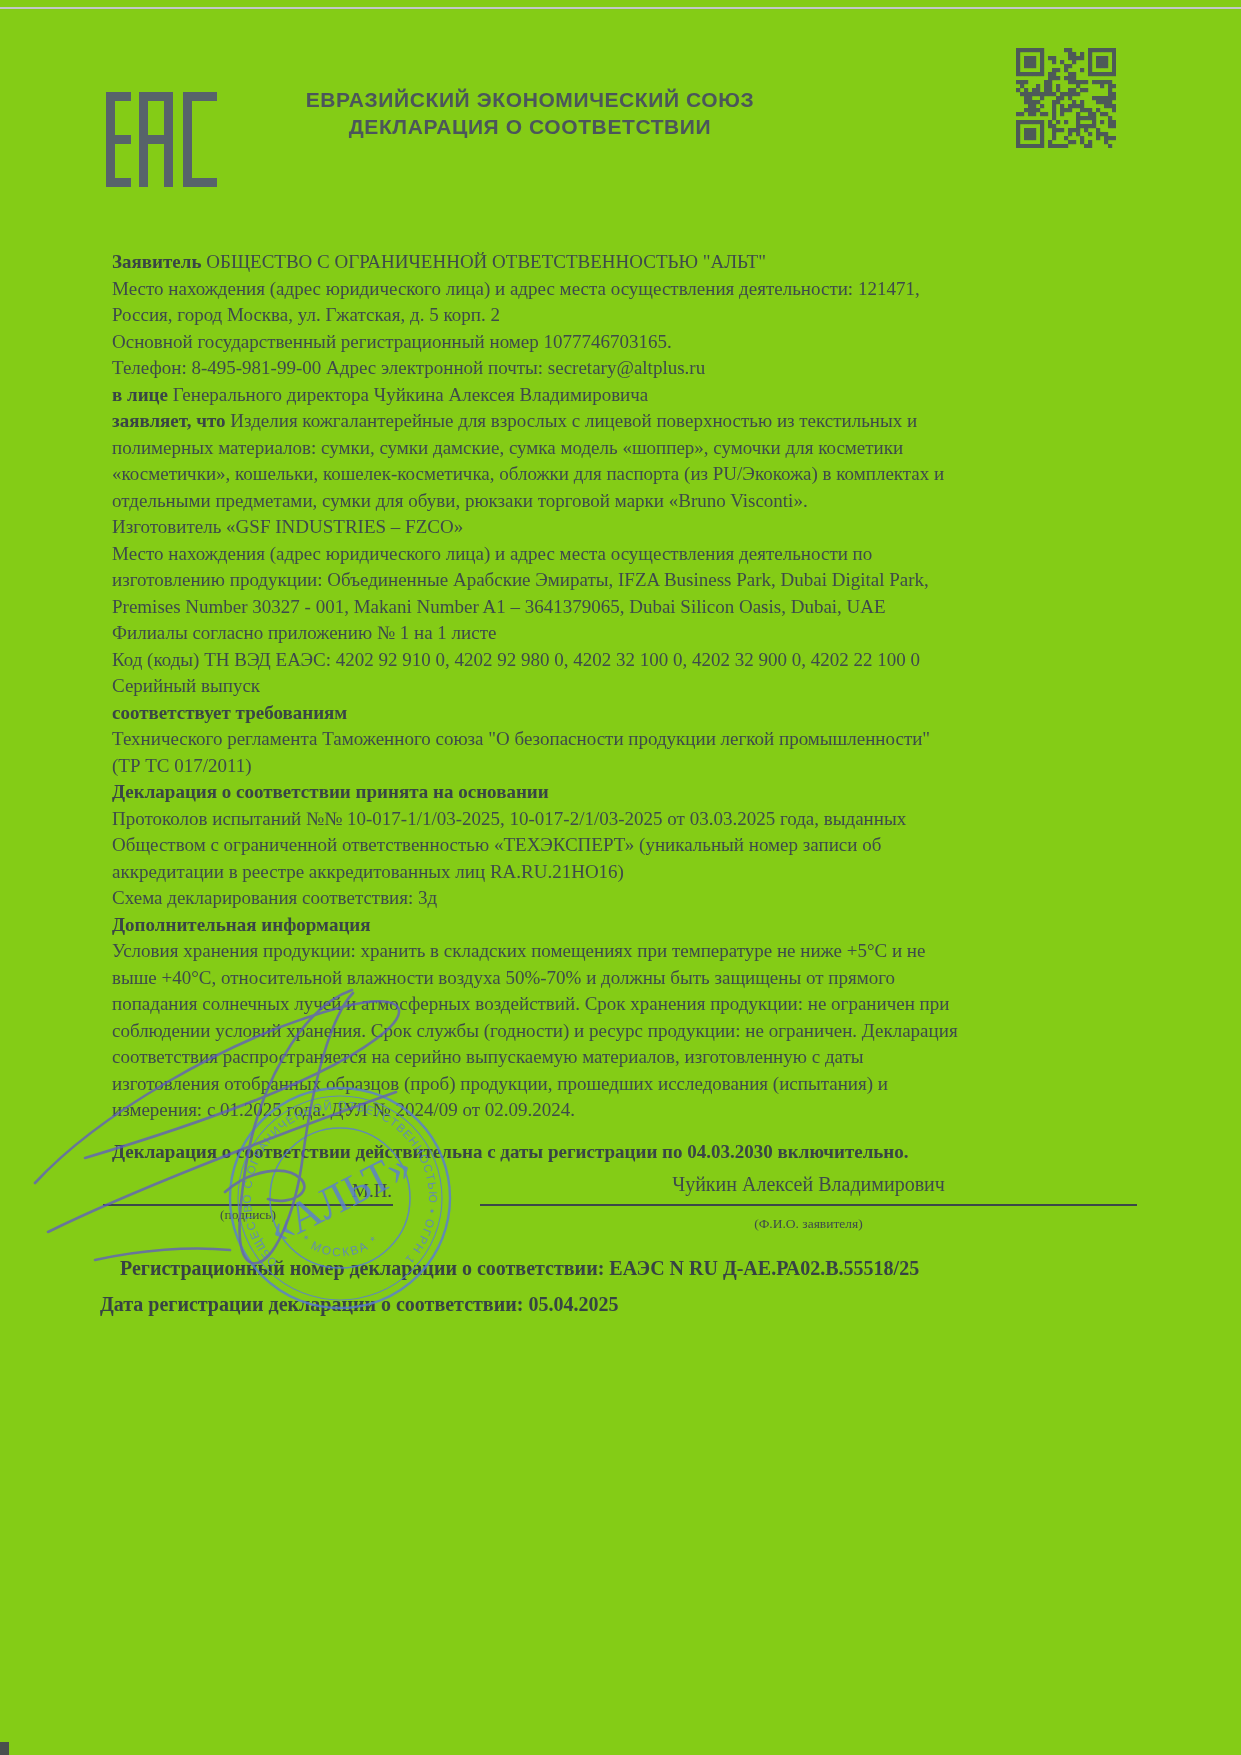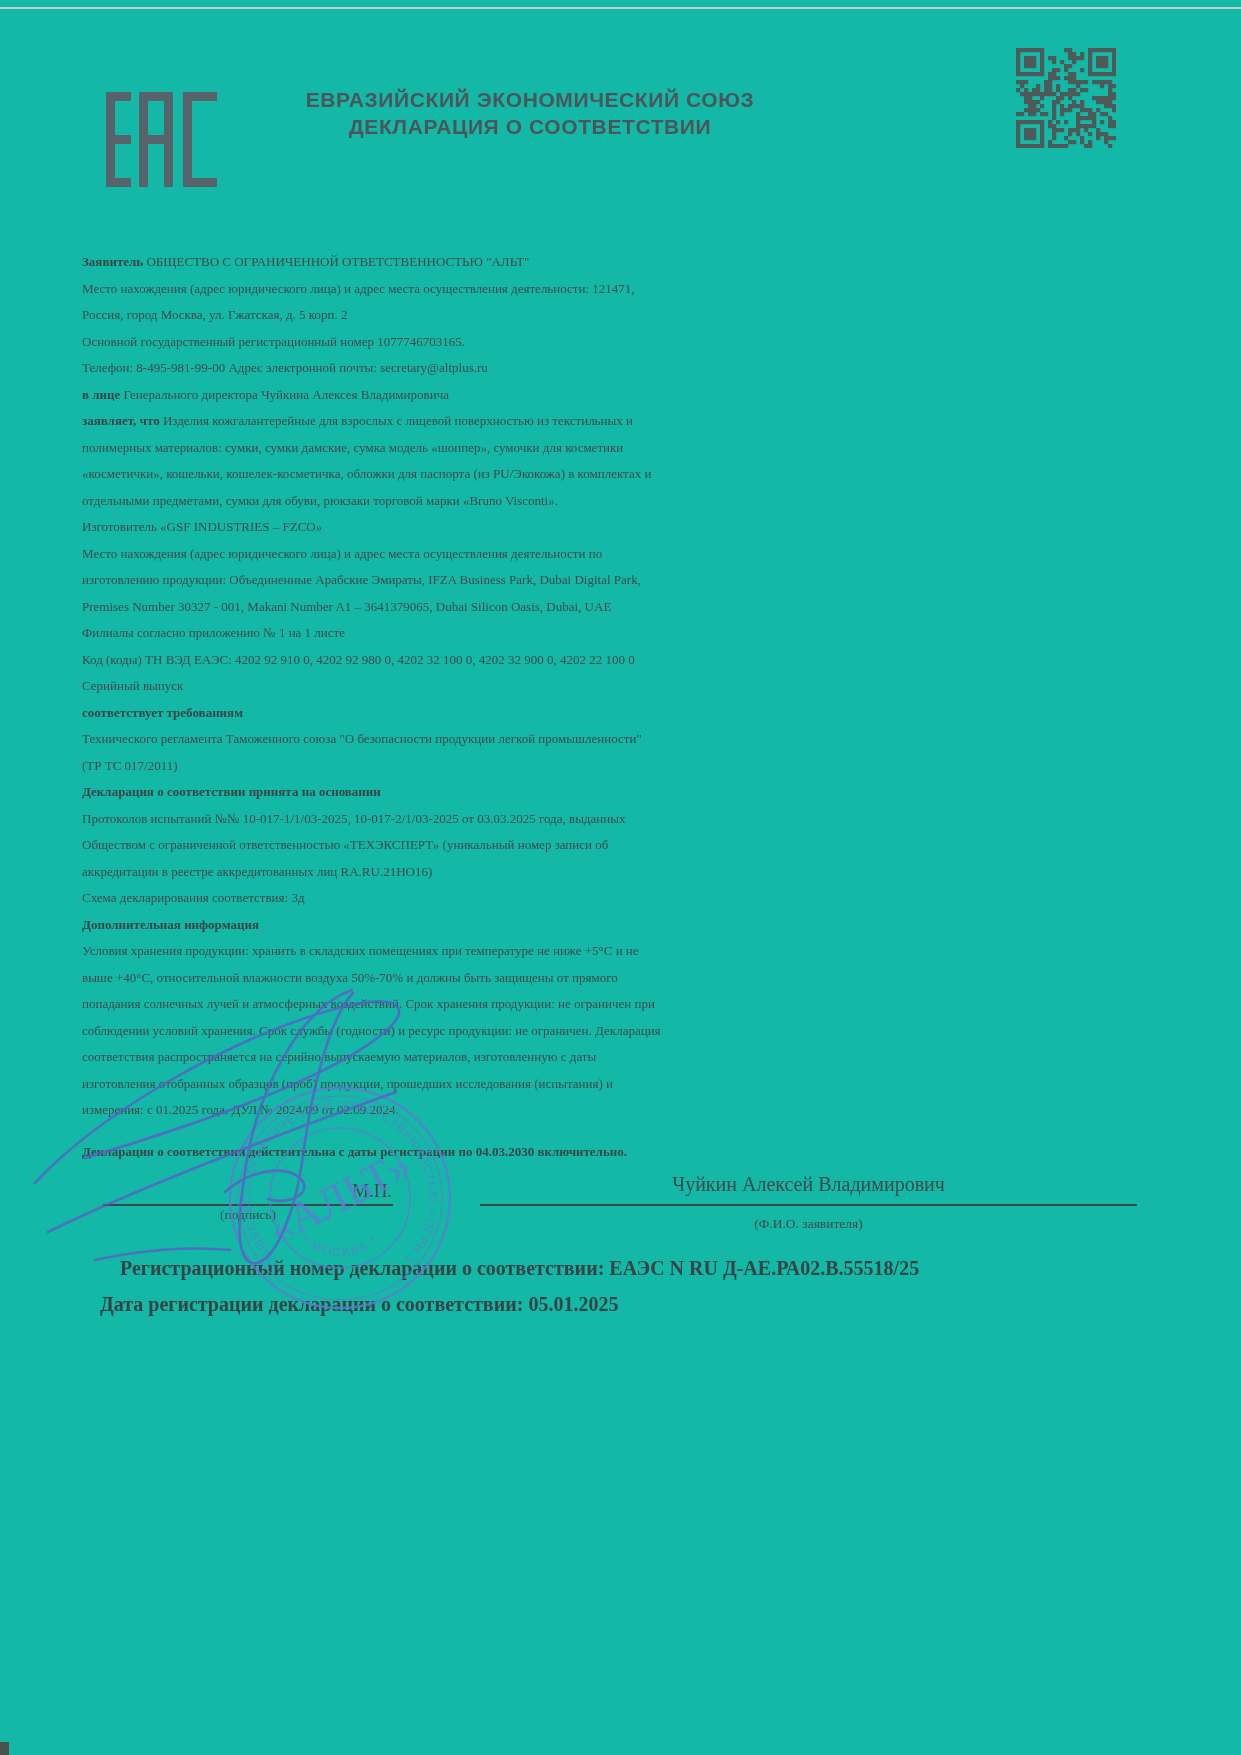--- a/index.html
+++ b/index.html
@@ -1,30 +1,30 @@
 <!DOCTYPE html>
 <html><head>
 <meta charset="utf-8">
 <style>
   html,body{margin:0;padding:0;background:#ffffff;}
-  .page{position:relative;width:1241px;height:1755px;background:#14b8a6;overflow:hidden;
+  .page{position:relative;width:1241px;height:1755px;background:#84cc16;overflow:hidden;
         font-family:"Liberation Serif",serif;color:#3e4a4b;}
   .scan-edge{position:absolute;top:7px;left:0;width:100%;height:2px;background:#c3c7c8;}
   .corner-mark{position:absolute;left:0;top:1742px;width:9px;height:13px;background:#49504e;}
 
   
   .eac-logo{position:absolute;left:106px;top:92px;}
   .header-title{position:absolute;left:0;top:86px;width:1060px;text-align:center;
         font-family:"Liberation Sans",sans-serif;font-weight:bold;font-size:21px;
         line-height:27px;color:#4b565b;letter-spacing:.6px;}
   .qr{position:absolute;left:1016px;top:48px;width:100px;height:100px;}
 
   
-  .doc-body{position:absolute;left:82px;top:249px;width:1055px;
-        font-size:13px;line-height:26.5px;}
+  .doc-body{position:absolute;left:112px;top:249px;width:1055px;
+        font-size:19px;line-height:26.5px;}
   .doc-line{white-space:nowrap;}
   .doc-line .b{font-weight:bold;color:#394546;}
   .doc-line.gap{margin-top:15px;}
 
   
   .mp-label{position:absolute;left:352px;top:1180px;font-size:19px;}
   .sig-line-left{position:absolute;left:103px;top:1204px;width:290px;border-top:2px solid #3c4849;}
   .sig-caption-left{position:absolute;left:103px;top:1207px;width:290px;text-align:center;font-size:13.5px;}
   .fio-name{position:absolute;left:480px;top:1173px;width:657px;text-align:center;font-size:20px;}
   .sig-line-right{position:absolute;left:480px;top:1204px;width:657px;border-top:2px solid #3c4849;}
@@ -413,21 +413,21 @@
     </div>
 
   <div class="mp-label">М.П.</div>
   <div class="sig-line-left"></div>
   <div class="sig-caption-left">(подпись)</div>
   <div class="fio-name">Чуйкин Алексей Владимирович</div>
   <div class="sig-line-right"></div>
   <div class="sig-caption-right">(Ф.И.О. заявителя)</div>
 
   <div class="reg-number">Регистрационный номер декларации о соответствии: ЕАЭС N RU Д-АЕ.РА02.В.55518/25</div>
-  <div class="reg-date">Дата регистрации декларации о соответствии: 05.01.2025</div>
+  <div class="reg-date">Дата регистрации декларации о соответствии: 05.04.2025</div>
 
   <svg class="ink-overlay" viewBox="0 0 1241 1755">
 
     <g transform="translate(340,1198)" fill="none" stroke="#5b7ed2">
       <circle r="110" stroke-width="2.4"></circle>
       <circle r="102" stroke-width="1.1"></circle>
       <circle r="70" stroke-width="1.6"></circle>
       <path id="ringpath" d="M -62,64 A 89,89 0 1 1 62,64" stroke="none"></path>
       <path id="botpath" d="M -44,38 A 58,58 0 0 0 44,38" stroke="none"></path>
       <text font-family="Liberation Sans, sans-serif" font-size="11.5" letter-spacing="1.2" fill="#5b7ed2" stroke="none">

